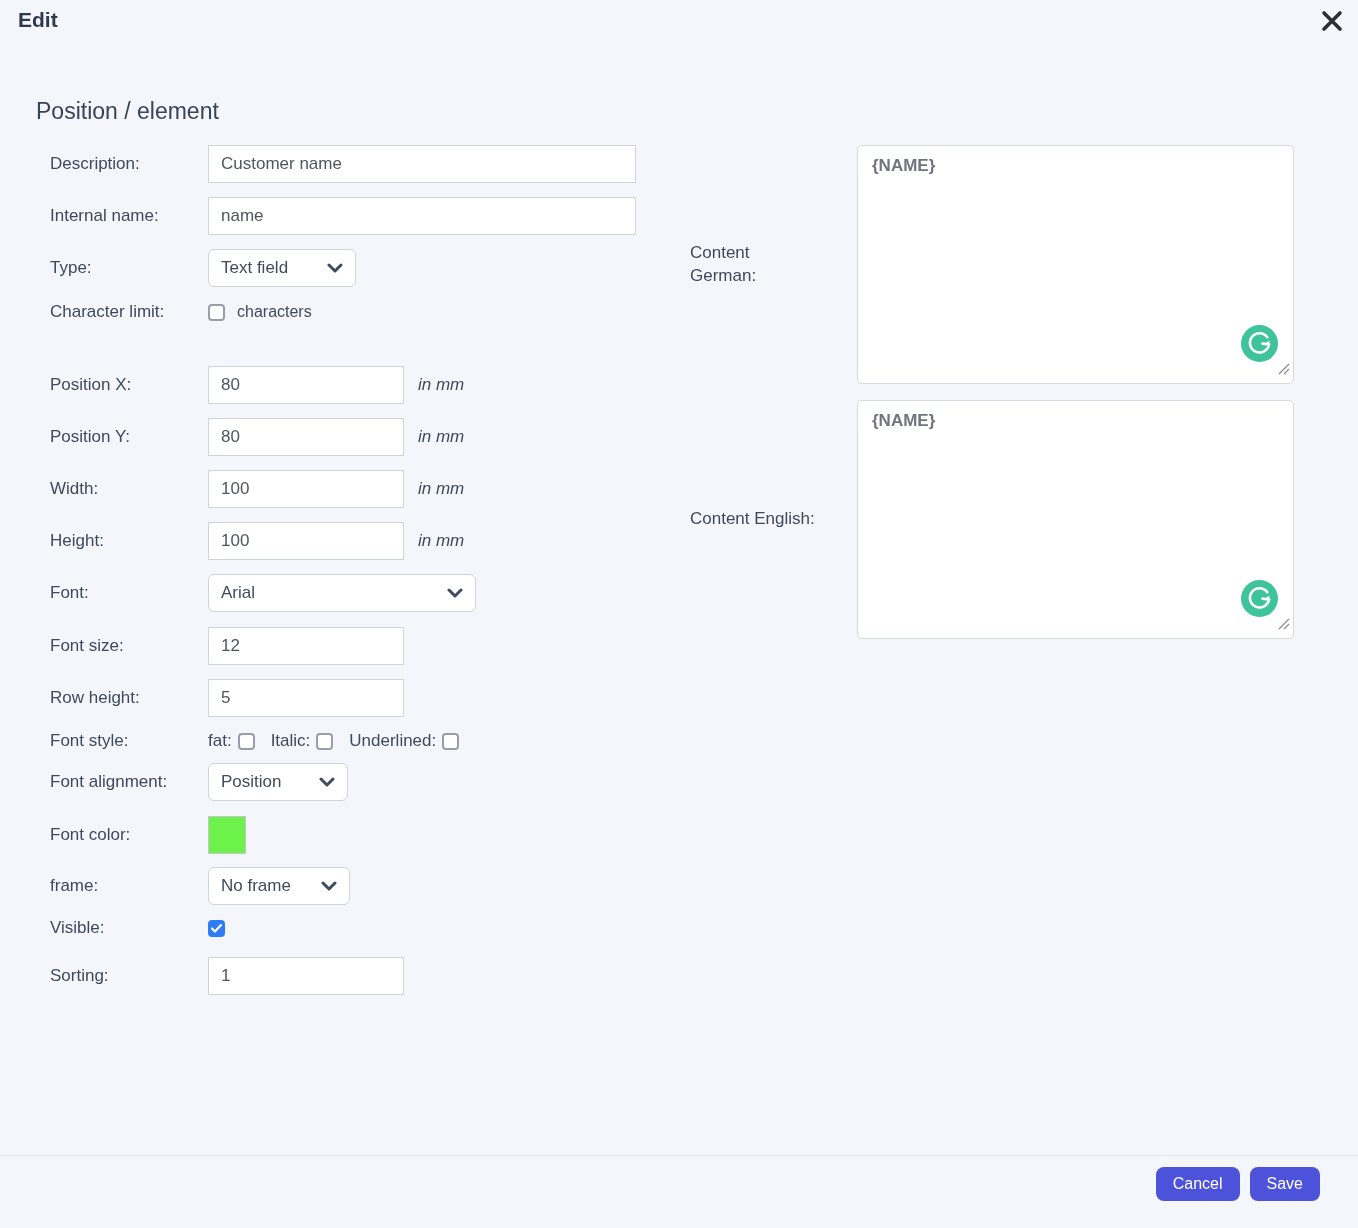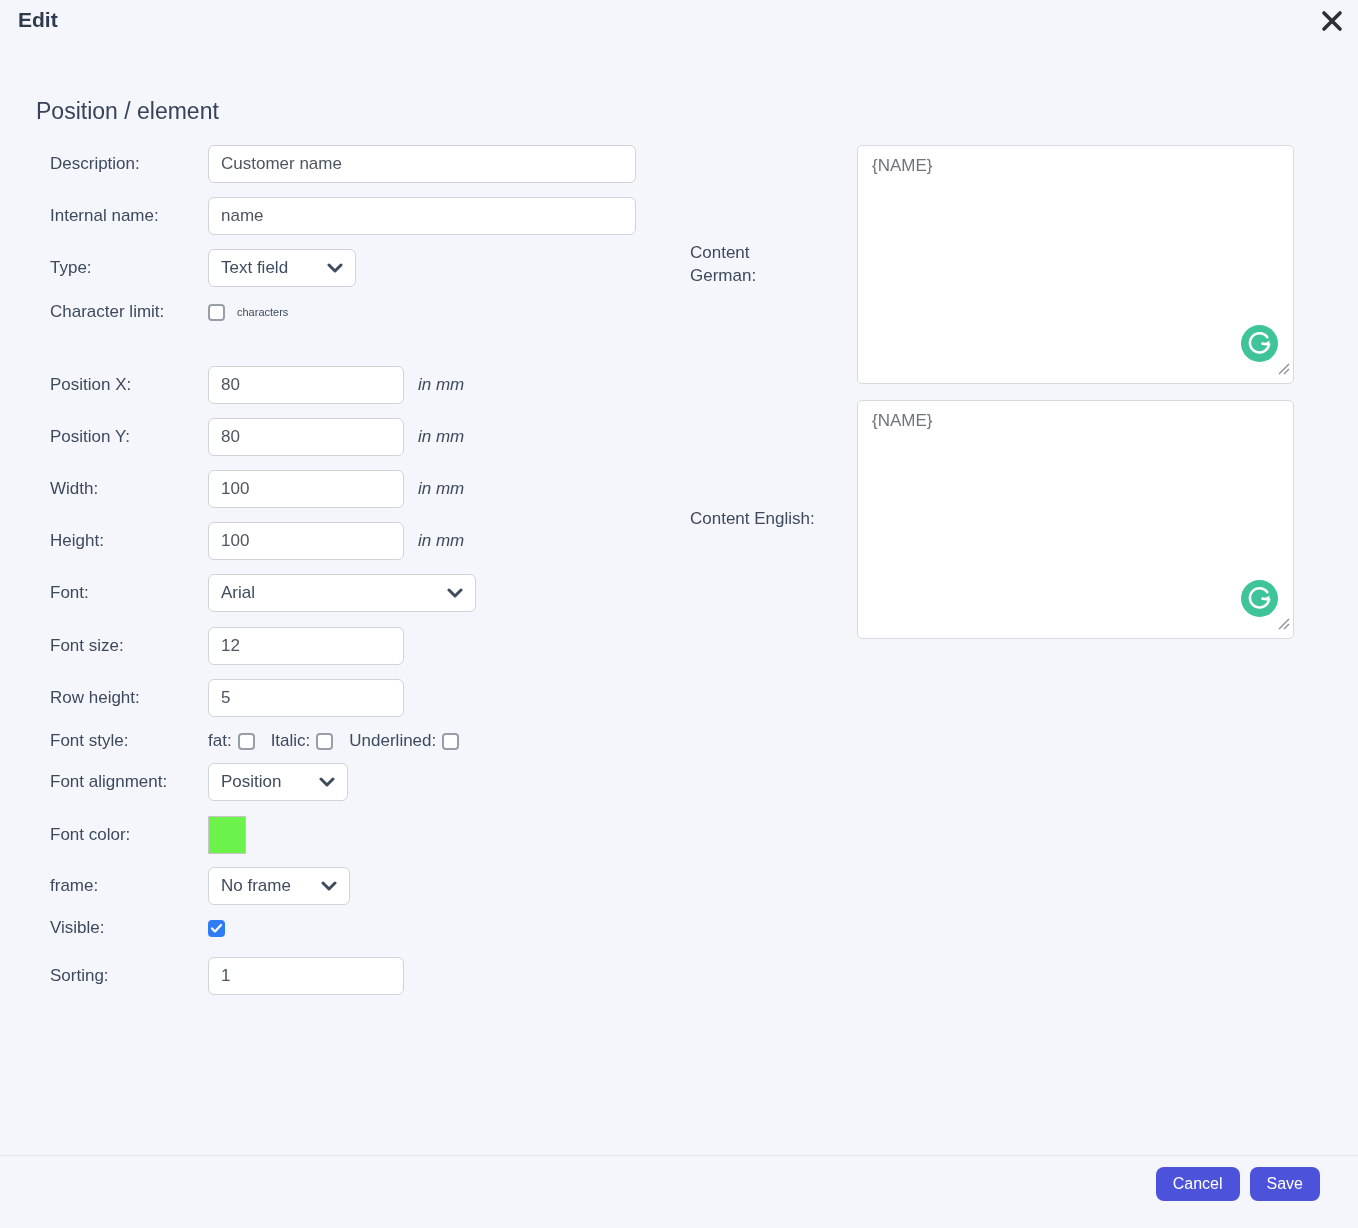--- a/index.html
+++ b/index.html
@@ -18,21 +18,21 @@
     position:absolute;top:8px;right:12px;width:28px;height:28px;
     display:flex;align-items:center;justify-content:center;cursor:pointer;
     background:none;border:none;padding:0;
   }
   .section-title{margin:66px 0 20px 36px;font-size:23px;font-weight:400;color:#36435a;}
   .main{display:flex;align-items:flex-start;padding-left:50px;flex:1;}
   .form-left{width:588px;flex:none;}
   .row{display:flex;align-items:center;margin-bottom:14px;}
   .row .lbl{width:158px;flex:none;font-size:17px;color:#3d4a5d;}
   .txt{
-    height:38px;box-sizing:border-box;border:1px solid #cfd3da;border-radius:6px;
+    height:38px;box-sizing:border-box;border:1px solid #cfd3da;border-radius:0;
     padding:0 12px;font-size:17px;color:#4e565f;background:#fff;width:428px;
     font-family:"Liberation Sans",sans-serif;outline:none;
   }
   .txt.num{width:196px;}
   .unit{font-style:italic;margin-left:14px;font-size:17px;color:#3d4a5d;}
   .select{
     height:38px;box-sizing:border-box;border:1px solid #cfd3da;border-radius:6px;
     background:#fff;display:inline-flex;align-items:center;justify-content:space-between;
     padding:12px 12px;font-size:17px;color:#3f4c5e;cursor:pointer;
   }
@@ -41,33 +41,33 @@
   .select.w-align{width:140px}
   .select.w-frame{width:142px}
   .chev{flex:none;margin-left:10px;}
   .checkbox{
     width:17px;height:17px;box-sizing:border-box;border:2px solid #989ea8;border-radius:4px;
     background:#fff;display:inline-flex;align-items:center;justify-content:center;cursor:pointer;flex:none;
   }
   .checkbox svg{display:none;}
   .checkbox.checked{background:#2e7cf6;border-color:#2e7cf6;}
   .checkbox.checked svg{display:block;}
-  .cb-suffix{margin-left:12px;font-size:11px;color:#3d4a5d;}
+  .cb-suffix{margin-left:12px;font-size:16px;color:#3d4a5d;}
   .row.short{margin-bottom:44px;}
   .row.compact{margin-bottom:12px;}
   .fs-group{display:flex;align-items:center;gap:6px;margin-right:16px;font-size:17px;color:#3d4a5d;}
   .swatch{width:38px;height:38px;box-sizing:border-box;border:1px solid #c6c6c6;cursor:pointer;}
   .content-col{margin-left:52px;}
   .content-row{display:flex;margin-bottom:16px;}
   .content-lbl{width:167px;flex:none;font-size:17px;color:#3d4a5d;align-self:center;line-height:1.35;}
   .ta-wrap{position:relative;}
   textarea{
     width:437px;height:239px;box-sizing:border-box;border:1px solid #d6d9de;border-radius:5px;
     padding:10px 14px;font-size:17px;color:#6e757e;background:#fff;resize:none;
-    font-family:"Liberation Sans",sans-serif;outline:none;display:block;
+    font-family:"Liberation Sans",sans-serif;outline:none;display:block;font-weight:bold;
   }
   .grammarly{position:absolute;right:16px;bottom:22px;width:37px;height:37px;cursor:pointer;}
   .resizer{position:absolute;right:4px;bottom:5px;}
   .footer{
     border-top:1px solid #e3e5ea;height:73px;box-sizing:border-box;flex:none;
     display:flex;justify-content:flex-end;align-items:flex-start;gap:10px;
     padding:11px 38px 0;
   }
   .btn{
     background:#4c52d9;color:#fff;border:none;border-radius:8px;

